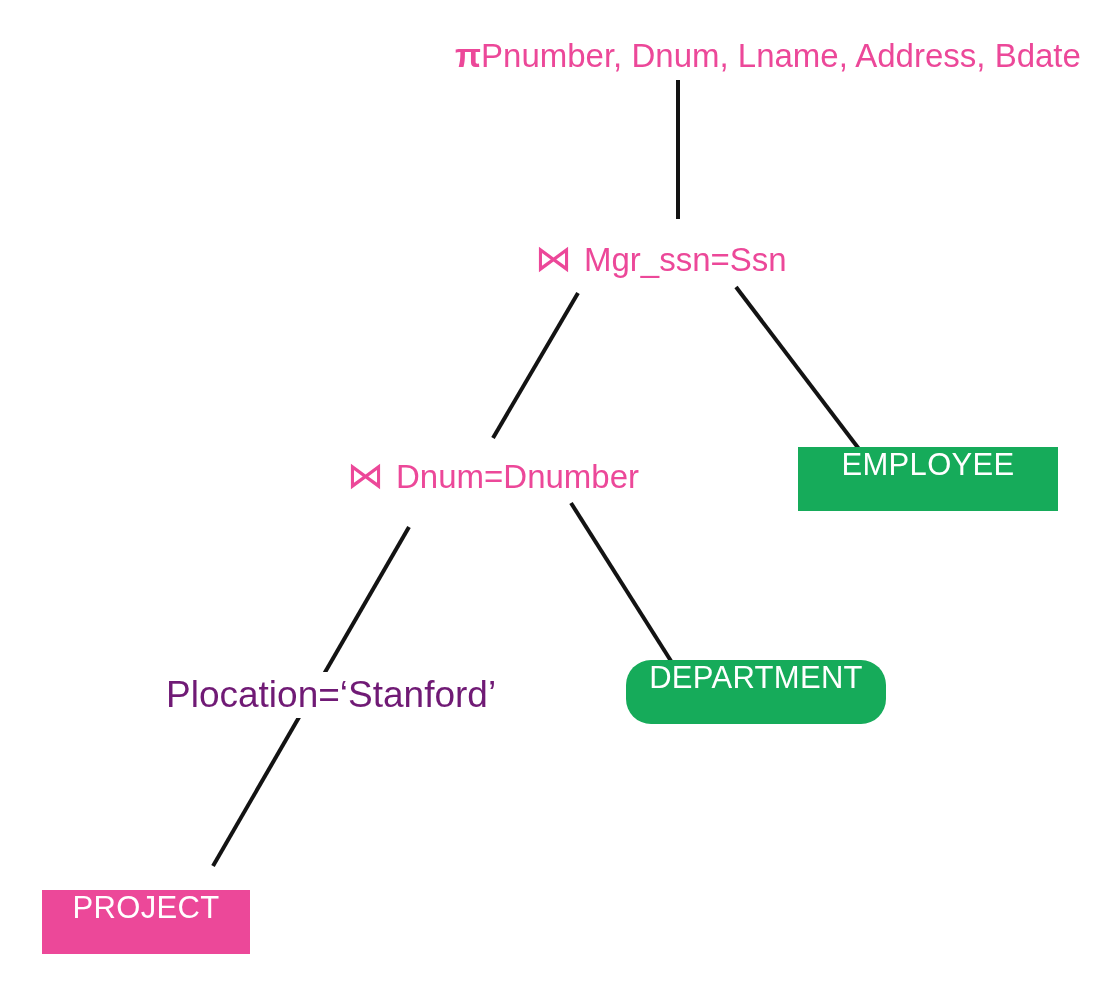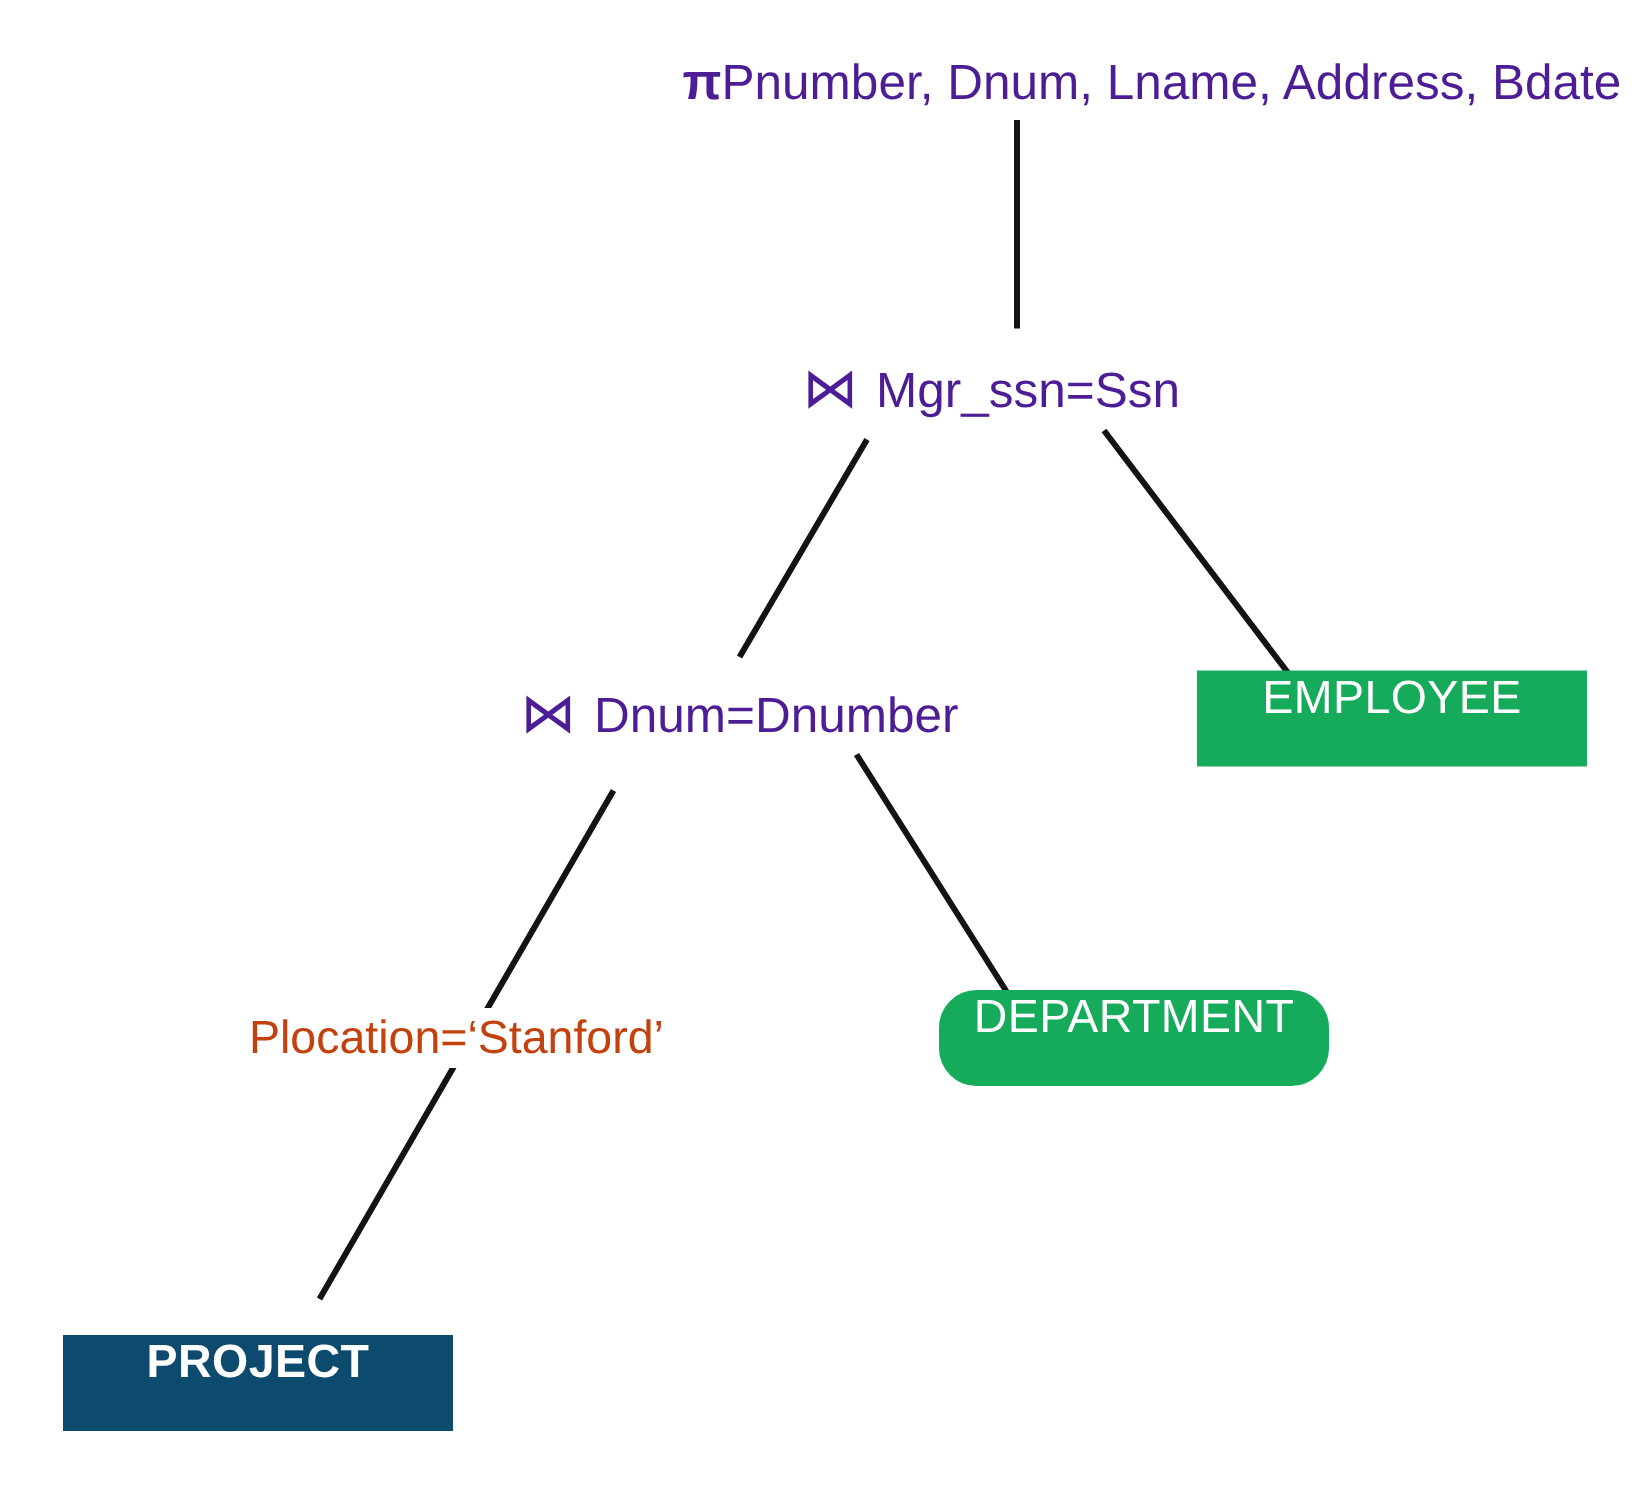--- a/index.html
+++ b/index.html
@@ -25,39 +25,39 @@
   .node {
     position: absolute;
     white-space: nowrap;
     color: #111111;
   }
   
   .op-node {
     font-size: 33px;
     line-height: 1;
     letter-spacing: 0px;
-    color: #4c1d95;
+    color: #ec4899;
   }
   .op-sym {
     font-weight: bold;
     font-size: 34px;
   }
   .op-sym-join {
     font-weight: normal;
     font-size: 37px;
     letter-spacing: 0;
   }
   .op-text {
     font-weight: normal;
   }
   
   .cond-label {
     position: absolute;
-    font-size: 31px;
-    color: #c2410c;
+    font-size: 37px;
+    color: #701a75;
     background: #ffffff;
     padding: 2px 4px;
     white-space: nowrap;
   }
   
   .relation {
     position: absolute;
     display: flex;
     align-items: flex-start;
     justify-content: center;
@@ -100,17 +100,17 @@
   <div class="cond-label" style="left:162px; top:672px;">Plocation=‘Stanford’</div>
 
   <div class="relation" style="left:798px; top:447px; width:260px; height:64px; background:#16AB5A;">
     <span>EMPLOYEE</span>
   </div>
 
   <div class="relation" style="left:626px; top:660px; width:260px; height:64px; background:#16AB5A;border-radius:25px;">
     <span>DEPARTMENT</span>
   </div>
 
-  <div class="relation" style="left:42px; top:890px; width:260px; height:64px; background:#0c4a6e;font-weight:bold;">
+  <div class="relation" style="left:42px; top:890px; width:208px; height:64px; background:#ec4899;">
     <span>PROJECT</span>
   </div>
 
 </div>
 
 </body></html>

